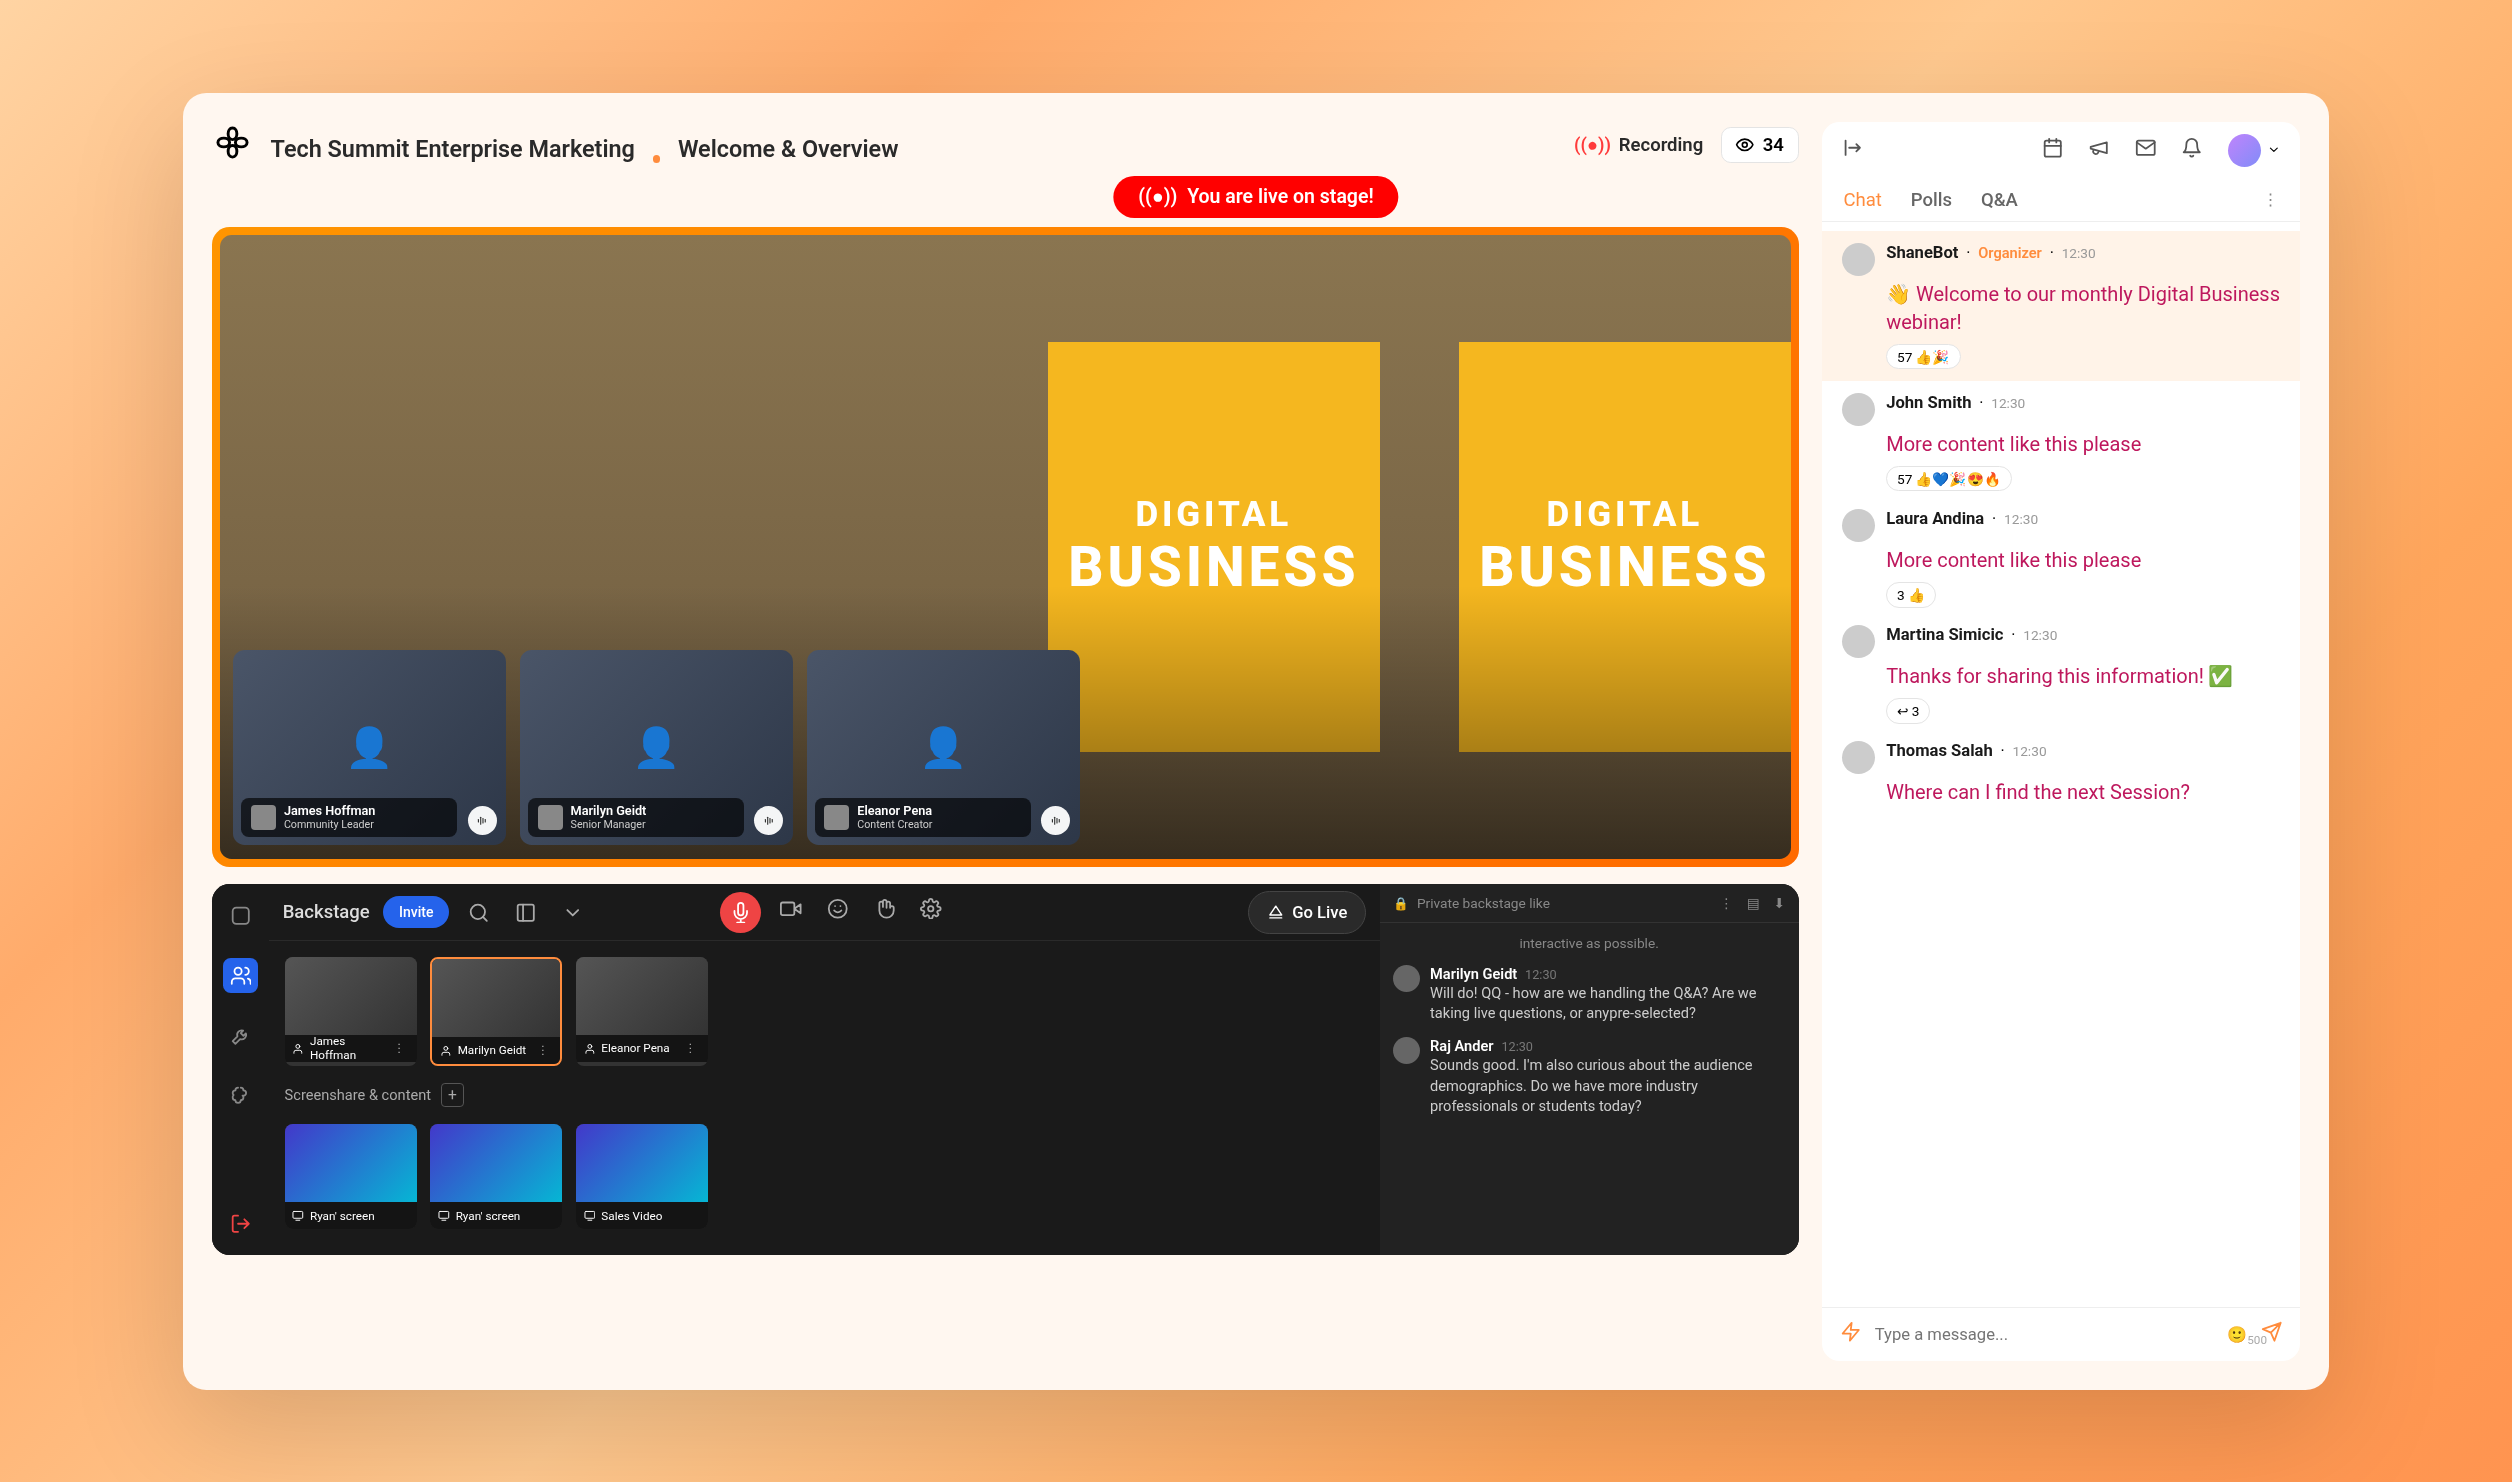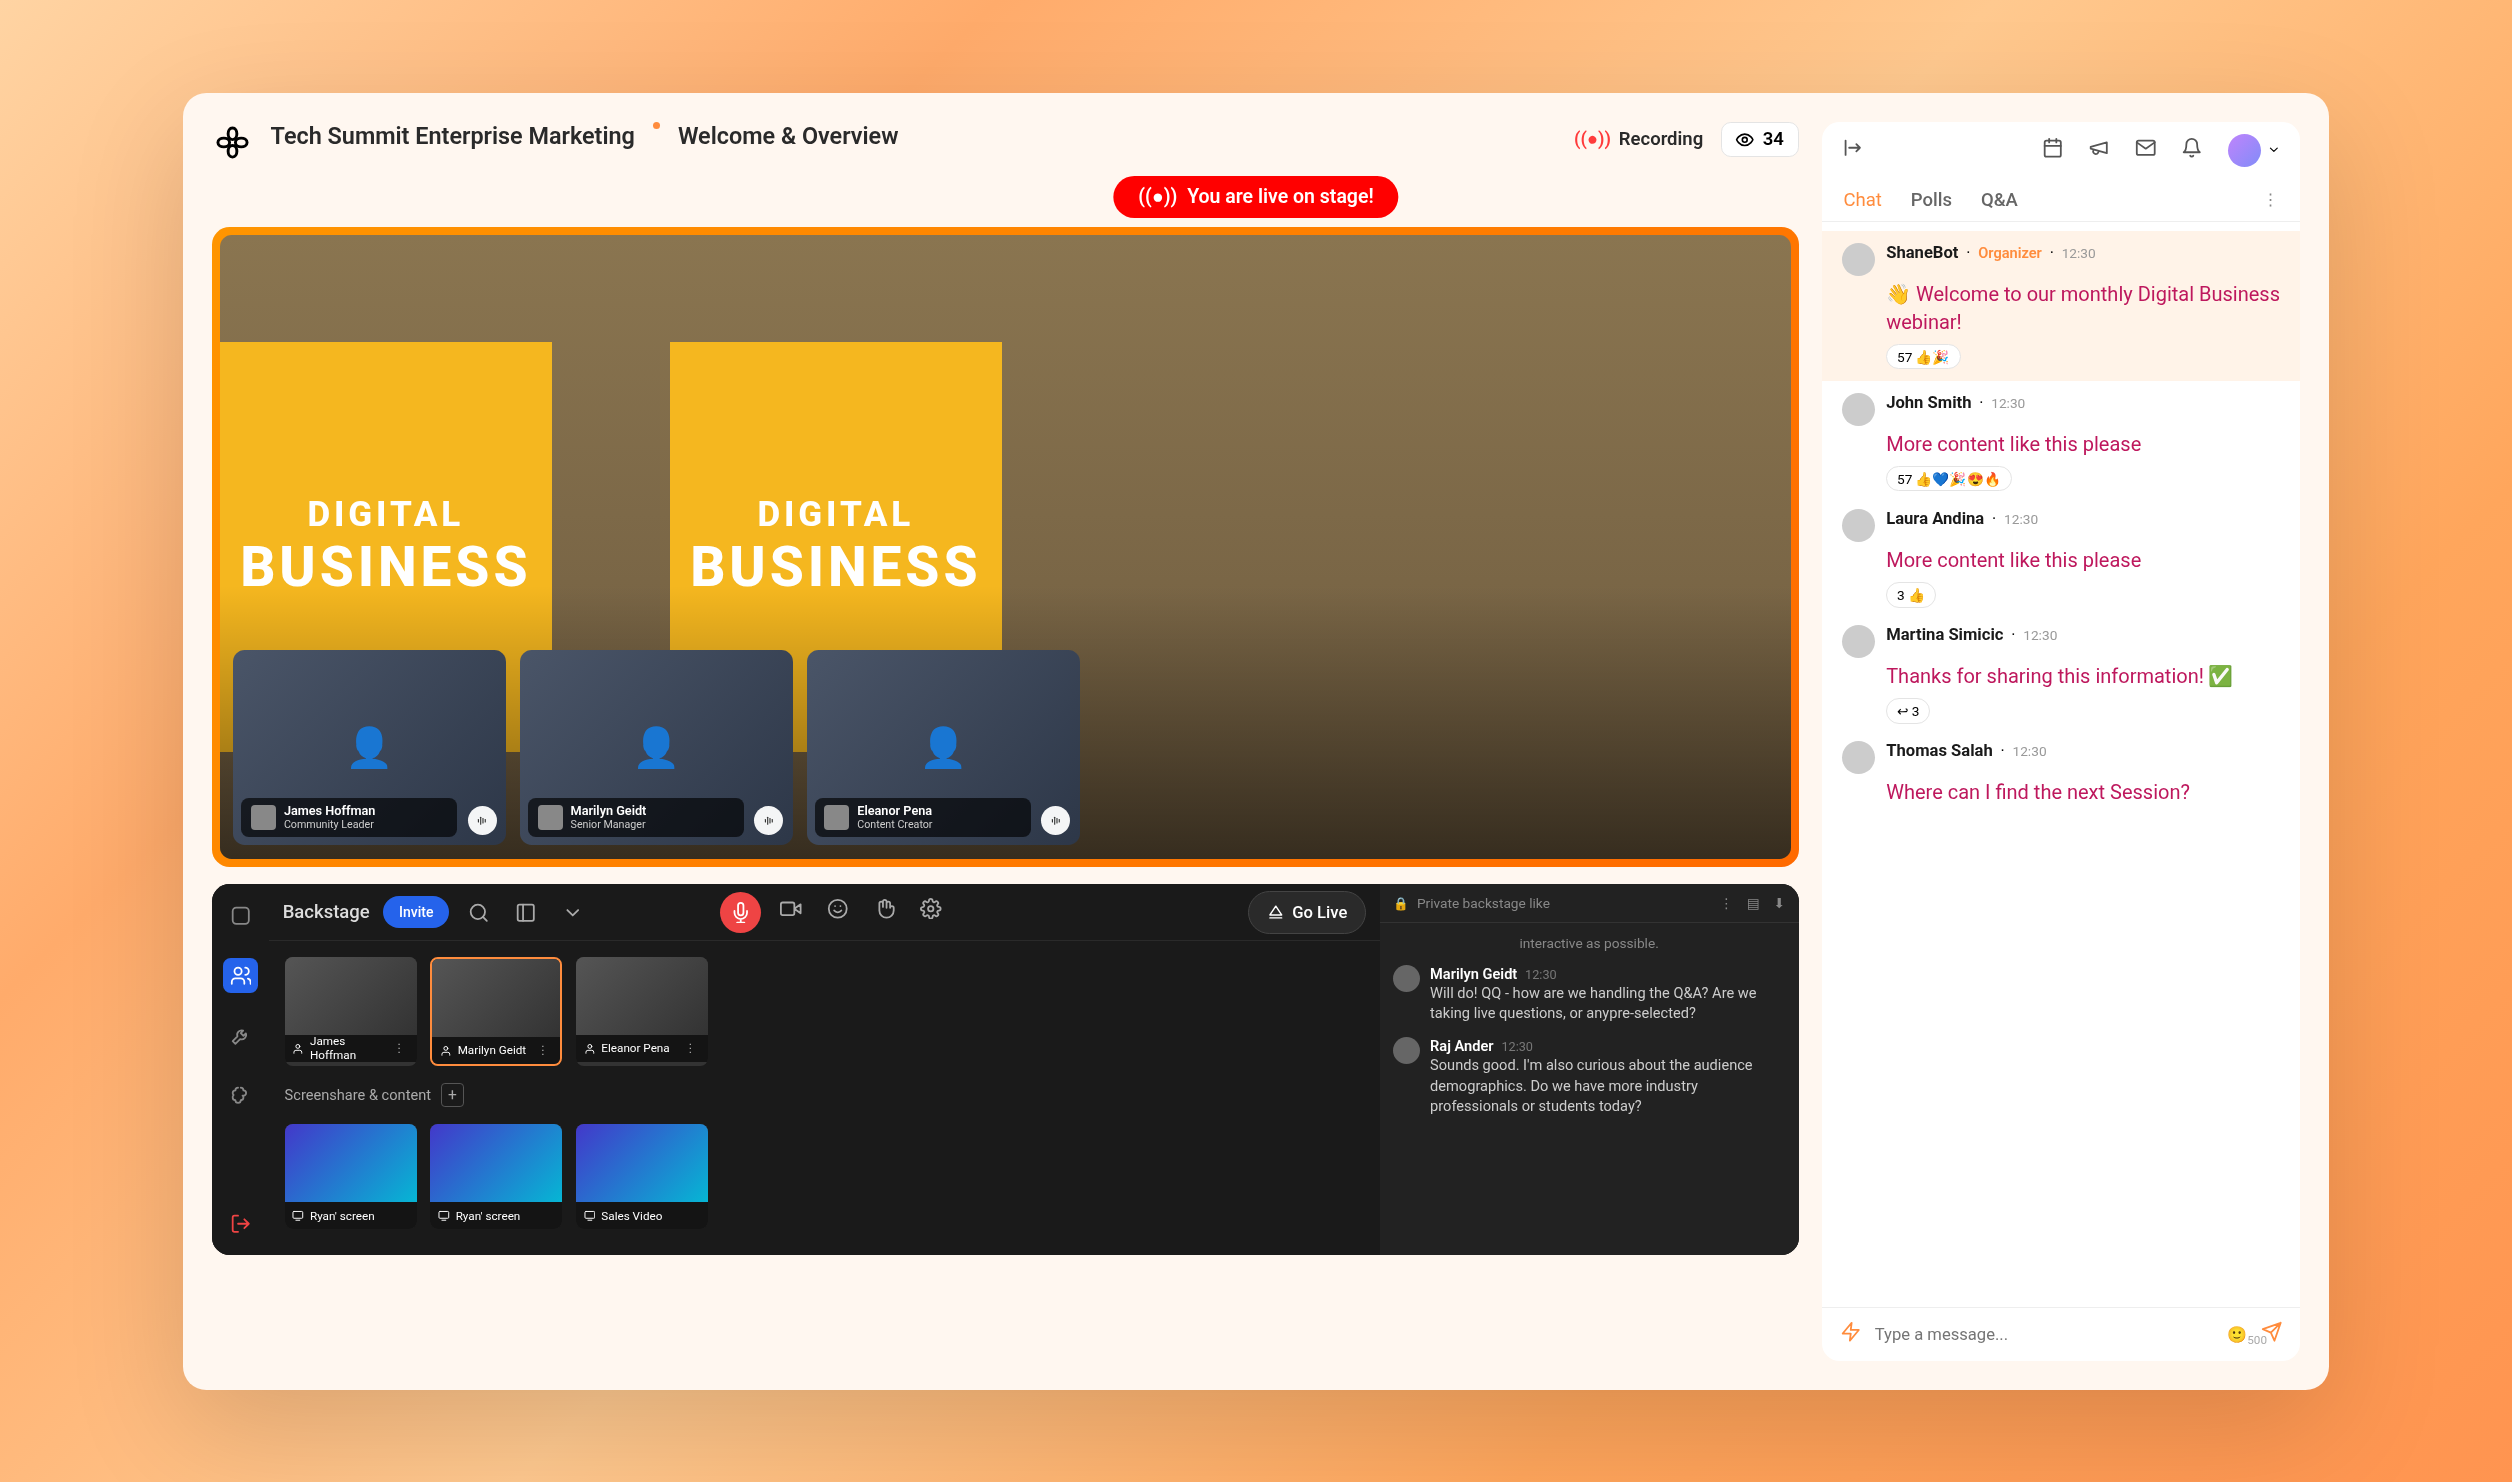--- a/index.html
+++ b/index.html
@@ -1,34 +1,34 @@
 <!DOCTYPE html>
 <html><head>
 <meta charset="utf-8">
 <style>
 *{margin:0;padding:0;box-sizing:border-box;font-family:-apple-system,BlinkMacSystemFont,"Segoe UI",Roboto,sans-serif}
 body{width:2512px;height:1482px;background:linear-gradient(135deg,#FFD4A3 0%,#FFAB6B 25%,#FFC98F 50%,#FFA65C 75%,#FF9450 100%);display:flex;align-items:center;justify-content:center}
 .window{width:2146px;height:1297px;background:#FFF7F0;border-radius:23.4px;box-shadow:0 39px 117px rgba(0,0,0,.15);display:flex;padding:29px;gap:23.4px;position:relative;overflow:hidden}
 .left-col{flex:1;display:flex;flex-direction:column;gap:17.6px}
-.header{display:flex;align-items:flex-start;gap:17.6px}
+.header{display:flex;align-items:flex-end;gap:17.6px}
 .logo{width:41px;height:41px;display:flex;align-items:center;justify-content:center}
 .logo svg{width:35px;height:35px}
 .app-title{font-size:23.4px;font-weight:600;color:#2a2a2a}
 .dot-sep{width:7.8px;height:7.8px;border-radius:50%;background:#FF8C3D}
 .sub-title{font-size:23.4px;font-weight:600;color:#2a2a2a}
 .header-right{margin-left:auto;display:flex;align-items:center;gap:17.6px}
 .rec-badge{display:flex;align-items:center;gap:7.8px;font-size:18.5px;font-weight:600;color:#2a2a2a}
 .rec-dot{color:#FF3B3B;font-size:18.5px}
 .view-pill{background:#fff;border:1px solid #e4e4e4;border-radius:9.8px;padding:5.9px 13.7px;display:flex;align-items:center;gap:7.8px;font-size:18.5px;font-weight:600}
 .view-pill svg{width:19.5px;height:19.5px}
 .live-banner{position:absolute;left:50%;top:83px;transform:translateX(-50%)}
 .live-pill{background:#FF0000;color:#fff;padding:9.8px 25px;border-radius:974px;font-size:19.5px;font-weight:600;display:flex;align-items:center;gap:9.8px}
 .stage-wrap{background:linear-gradient(135deg,#FF9500,#FF6A00);border-radius:17.6px;padding:7.8px;margin-top:47px}
 .stage{position:relative;border-radius:11.7px;overflow:hidden;height:624px;background:linear-gradient(180deg,#8a7550,#6d5a3e)}
-.stage-bg{position:absolute;inset:0;display:flex;align-items:center;justify-content:flex-start;gap:118px}
+.stage-bg{position:absolute;inset:0;display:flex;align-items:center;justify-content:flex-end;gap:79px}
 .banner{width:332px;height:410px;background:#F5B71F;display:flex;flex-direction:column;align-items:center;justify-content:center;color:#fff;font-weight:800;letter-spacing:3.9px}
 .banner .l1{font-size:35px}
 .banner .l2{font-size:55px}
 .audience{position:absolute;bottom:0;left:0;right:0;height:273px;background:linear-gradient(180deg,transparent,rgba(0,0,0,.5))}
 .speakers{position:absolute;bottom:13.7px;left:13.7px;display:flex;gap:13.7px}
 .sp-tile{width:273px;height:195px;background:#2a2a2a;border-radius:11.7px;position:relative;overflow:hidden}
 .sp-img{width:100%;height:100%;background:linear-gradient(135deg,#4a5568,#2d3748);display:flex;align-items:center;justify-content:center;color:#888;font-size:39px}
 .sp-label{position:absolute;bottom:7.8px;left:7.8px;right:49px}
 .sp-card{background:rgba(0,0,0,.65);padding:5.9px 9.8px;border-radius:7.8px;display:flex;align-items:center;gap:7.8px}
 .sp-av{width:25px;height:25px;border-radius:3.9px;background:#888}

